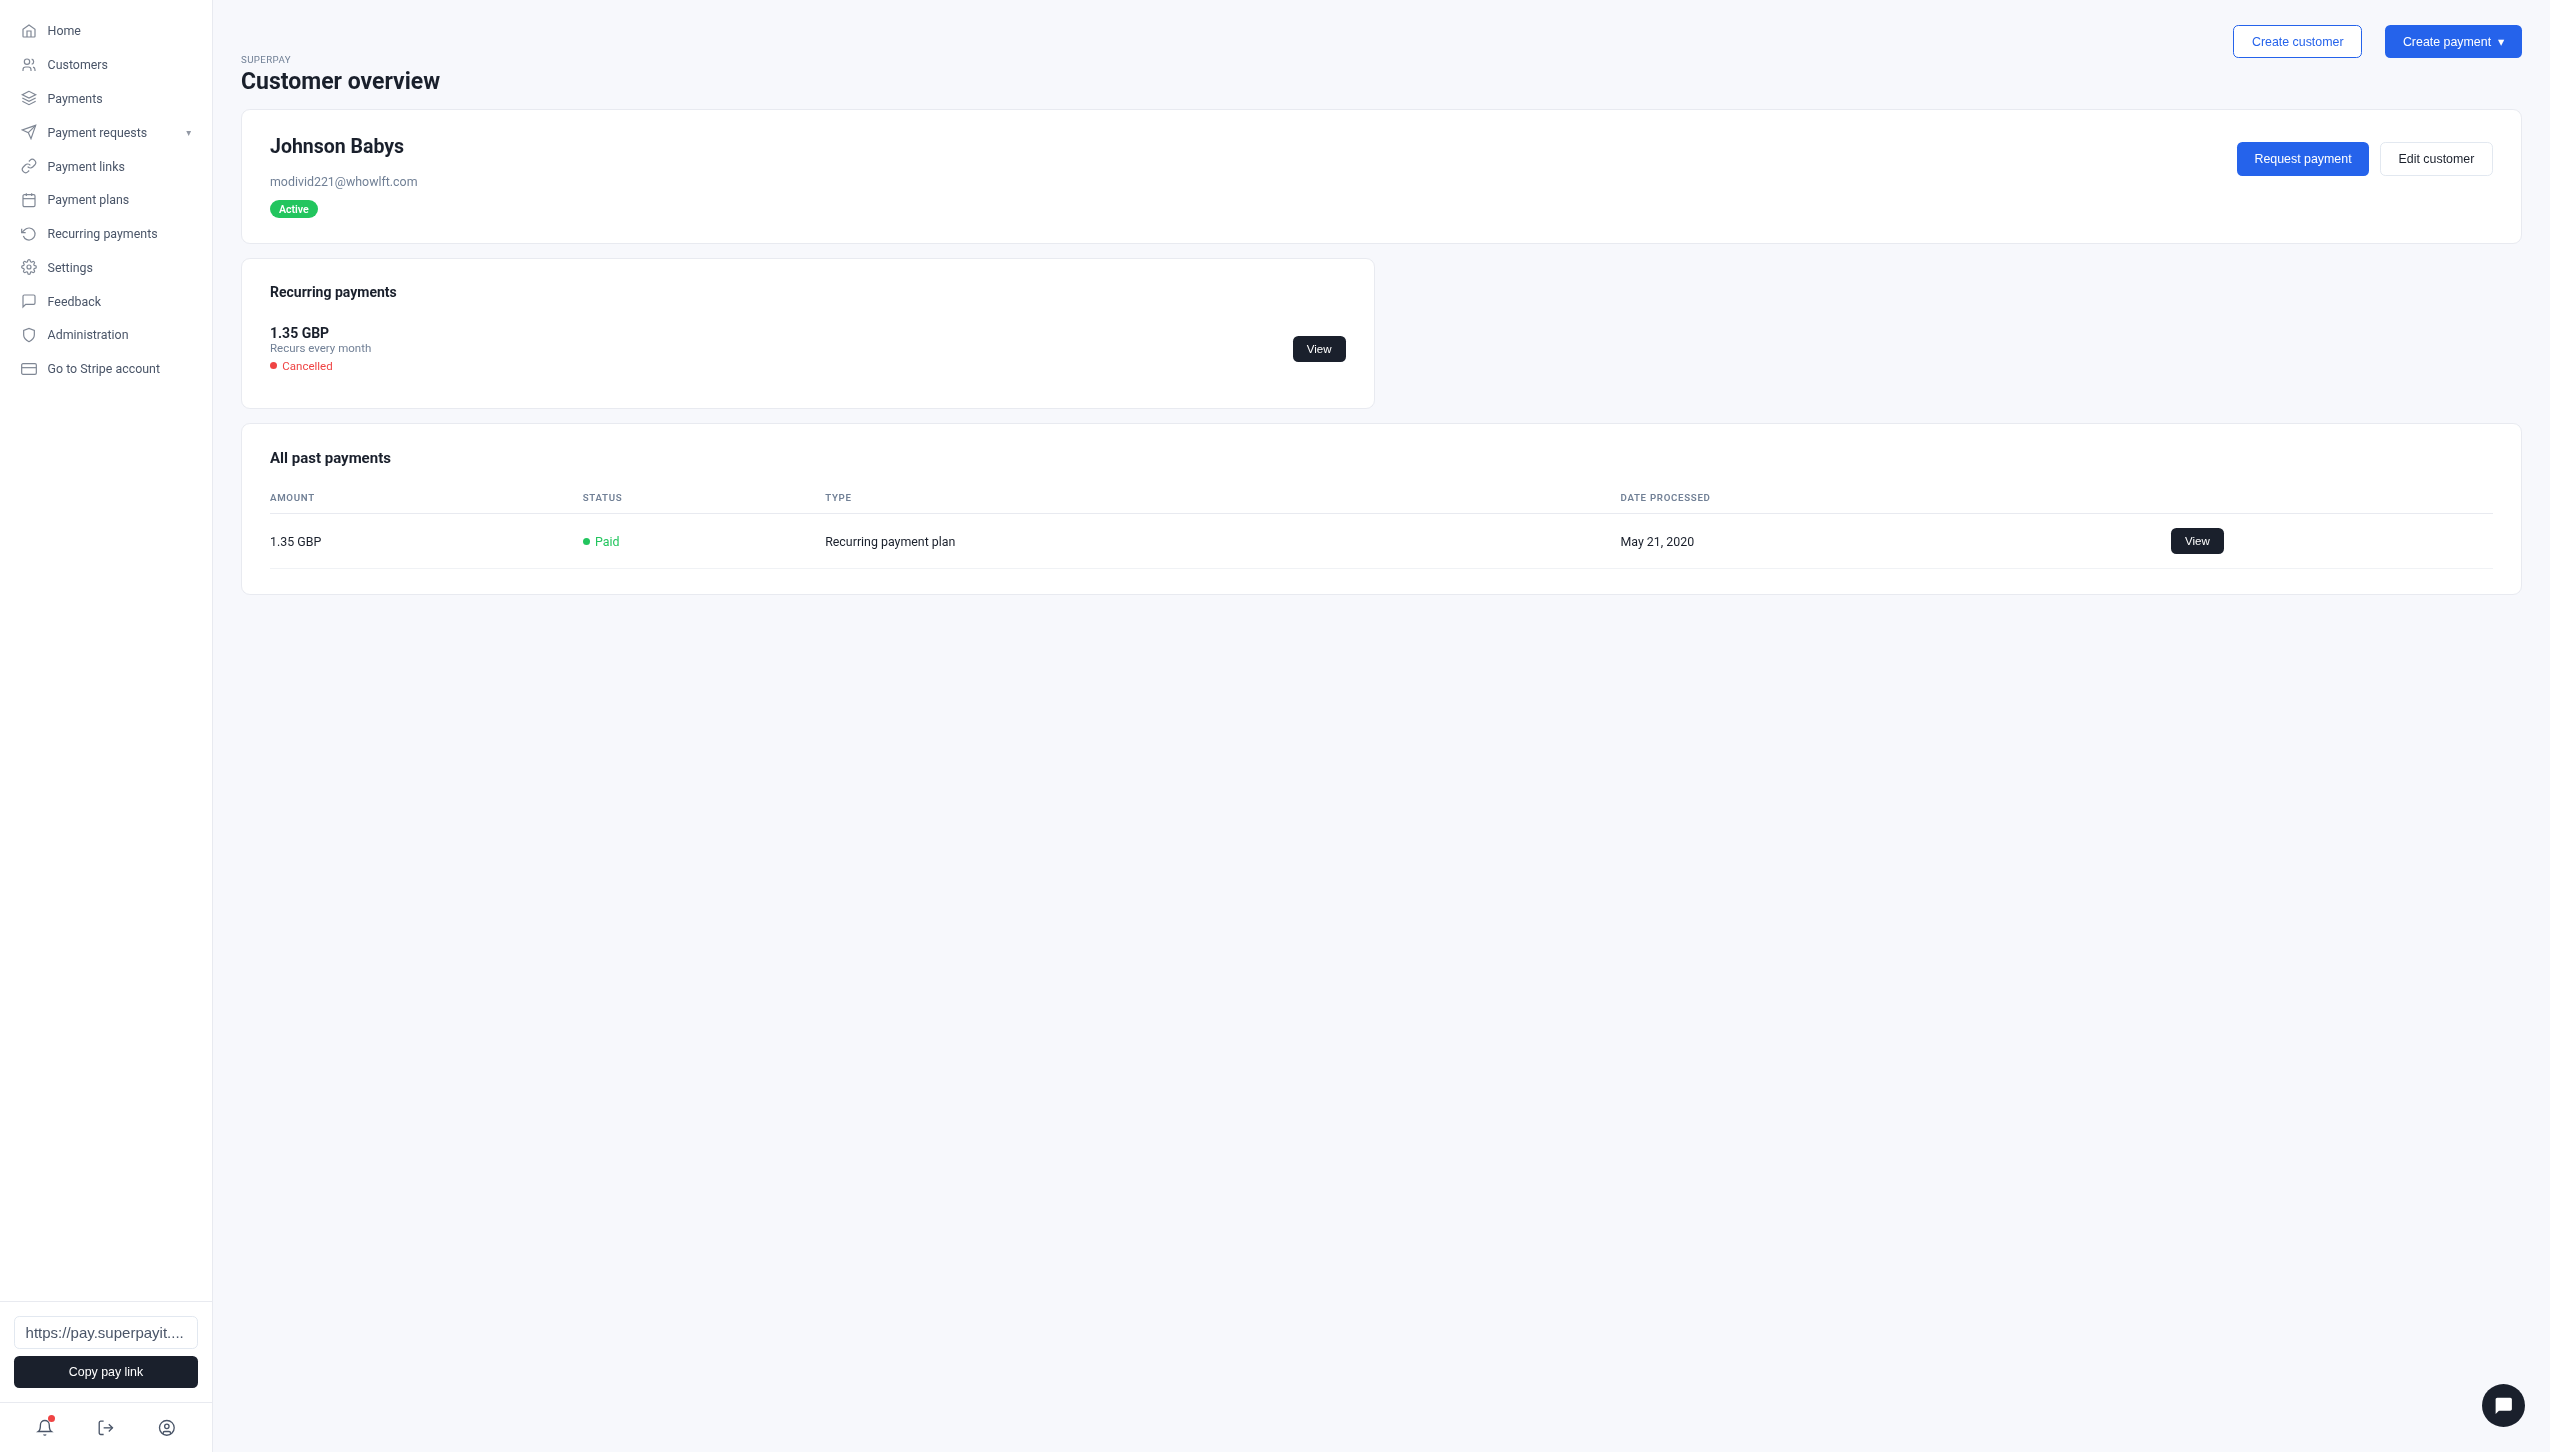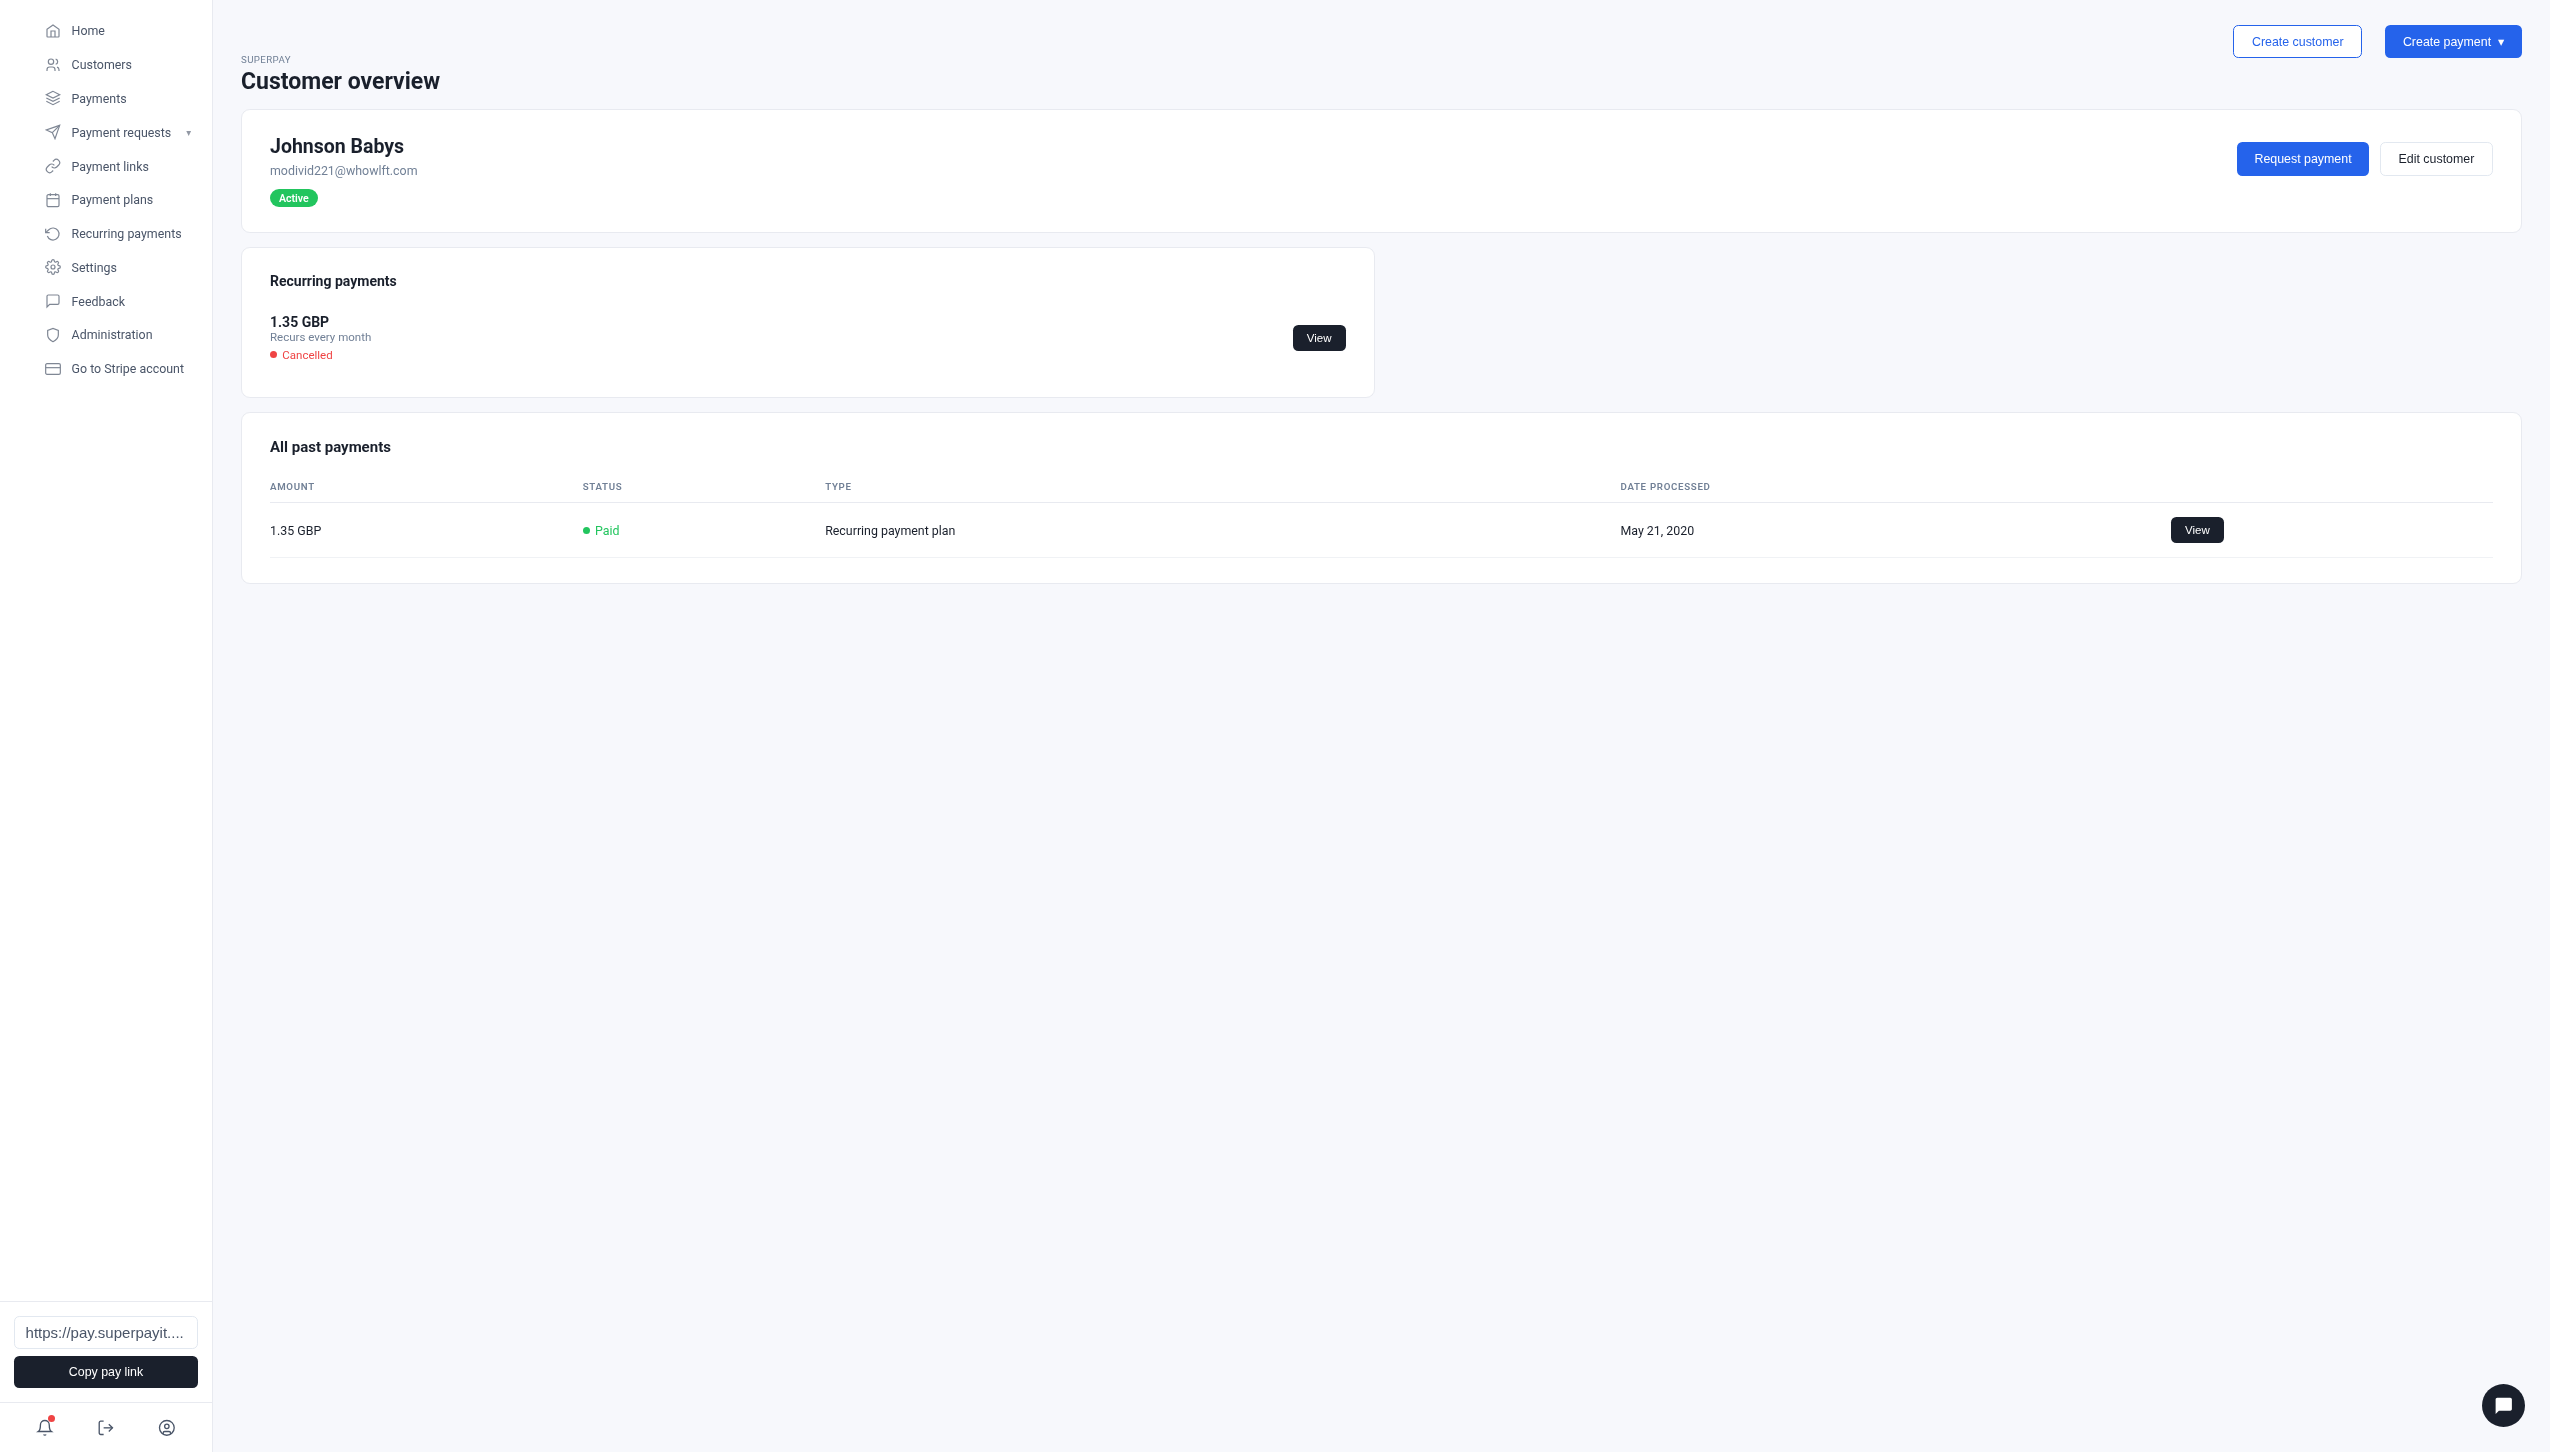--- a/index.html
+++ b/index.html
@@ -12,21 +12,20 @@
       background: #fff;
       border-right: 0.9px solid #e8eaf0;
       display: flex;
       flex-direction: column;
       height: 100vh;
       padding: 0;
     }
     .sidebar-nav {
       flex: 1;
       padding: 14px 0;
-      margin-left: 24px;
     }
     .nav-item {
       display: flex;
       align-items: center;
       gap: 10.6px;
       padding: 8.9px 21px;
       color: #4a5568;
       font-size: 12.4px;
       cursor: pointer;
       border-radius: 0;
@@ -163,21 +162,21 @@
       padding: 25px 28px;
       display: flex;
       align-items: flex-start;
       justify-content: space-between;
       border: 0.9px solid #e8eaf0;
     }
     .customer-name {
       font-size: 19.5px;
       font-weight: 700;
       color: #1a202c;
-      margin-bottom: 5px;
+      margin-bottom: 16px;
     }
     .customer-email {
       font-size: 12.4px;
       color: #718096;
       margin-bottom: 10.6px;
     }
     .badge-active {
       display: inline-block;
       background: #22c55e;
       color: #fff;

